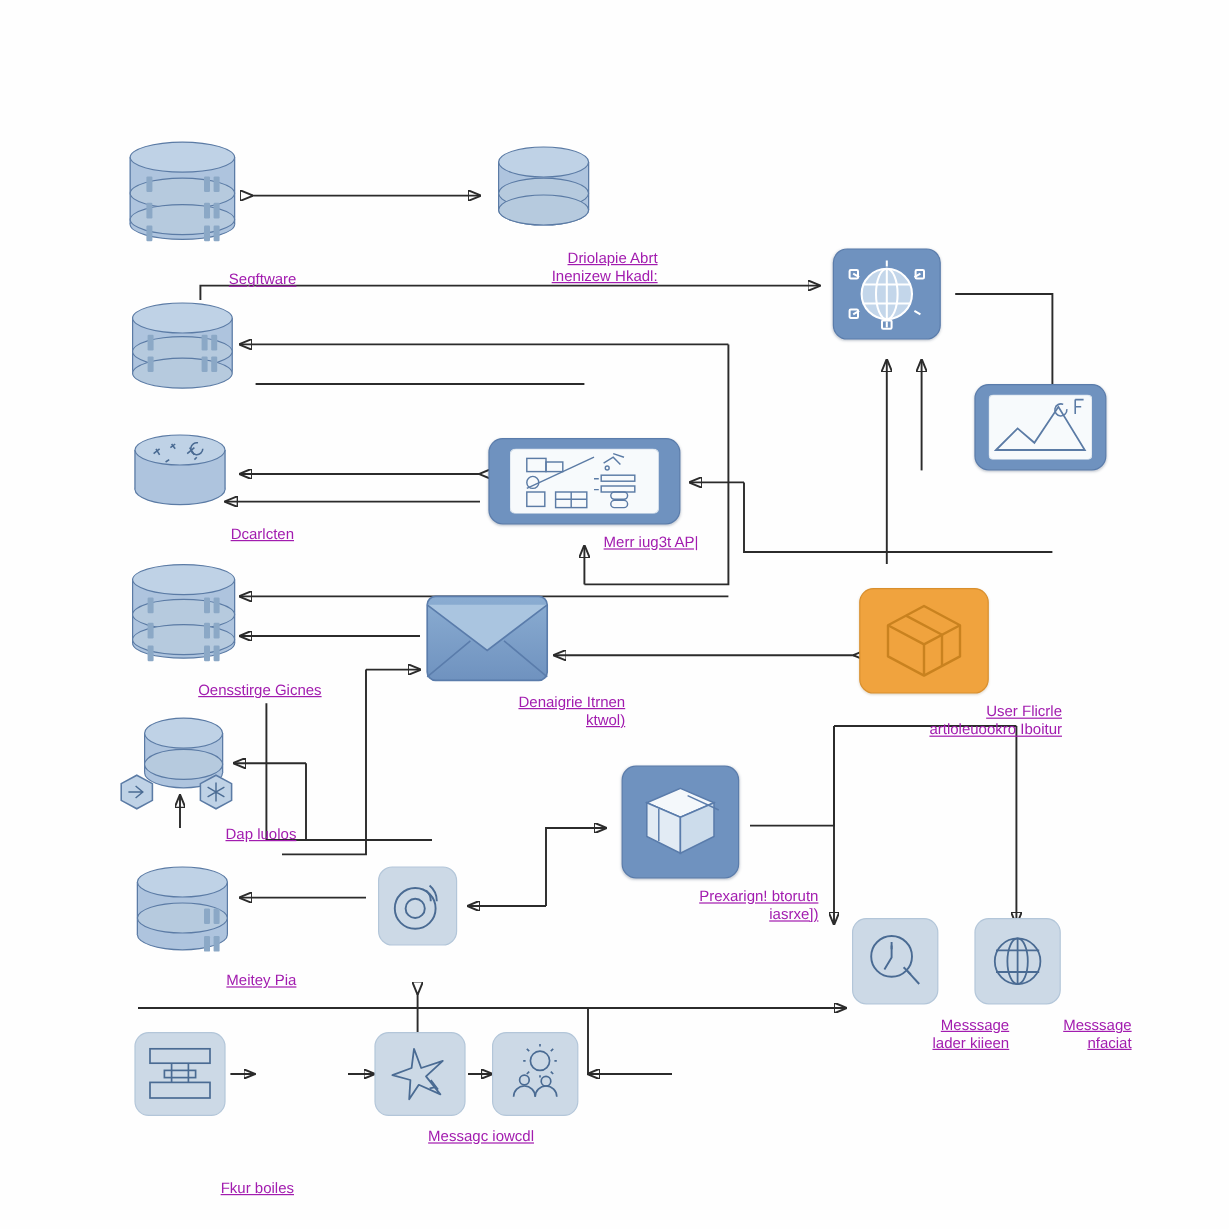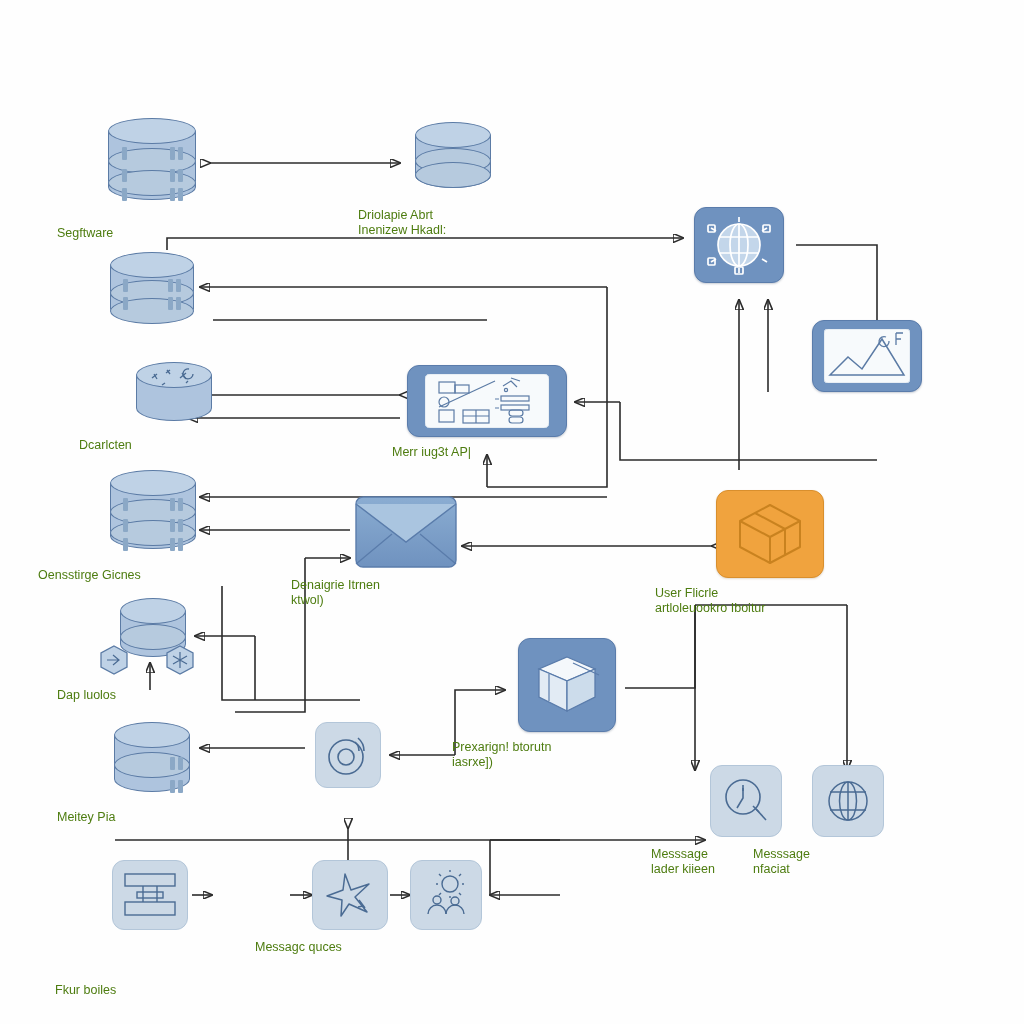--- a/index.html
+++ b/index.html
@@ -42,26 +42,27 @@
     justify-content:flex-start;
     padding:0 12px;
     gap:12px;
   }
 
   
   .cap{
     position:absolute;
     left:50%;
     transform:translateX(-50%);
-    text-align:left;
-    color:#4d7c0f;
+    text-align:right;
+    color:#a21caf;
     font-size:12.5px;
     line-height:15px;
     white-space:pre-line;
     width:190px;
+    text-decoration:underline;
   }
   .cap.wide{width:230px;}
 
   
   .cyl{position:relative;}
   .cyl .body{
     position:absolute;left:0;right:0;
     background:#aec4de;
     border-left:1.5px solid #5b7ba5;
     border-right:1.5px solid #5b7ba5;
@@ -219,21 +220,21 @@
       <div class="top"></div>
       <div class="tick" style="left:13px;top:27px;"></div>
         <div class="tick" style="left:58px;top:27px;"></div>
         <div class="tick" style="left:66px;top:27px;"></div>
       <div class="tick" style="left:13px;top:45px;"></div>
         <div class="tick" style="left:58px;top:45px;"></div>
         <div class="tick" style="left:66px;top:45px;"></div>
     </div>
   </div>
 
-  <div class="node" style="left:112px;top:362px;margin-left:24px;">
+  <div class="node" style="left:112px;top:362px;">
     <div class="cyl shape" style="width:76px;height:62px;">
       <div class="bot" style="top:33px;"></div>
       <div class="body" style="top:13px;height:33px;"></div>
       <div class="top"></div>
       <svg width="76" height="30" style="position:absolute;left:0;top:2px;">
         <g stroke="#4a6b93" stroke-width="1.3" fill="none">
           <path d="M16,14 l5,-4 M18,10 l3,5"></path>
           <path d="M30,9 l4,-3 M31,6 l3,4"></path>
           <path d="M44,14 l6,-5 M46,9 l4,6"></path>
           <path d="M57,10 a5,5 0 1,1 -4,-5"></path>
@@ -465,21 +466,21 @@
 
   <div class="node" style="left:312px;top:860px;">
     <div class="tile light shape" style="width:76px;height:70px;">
       <svg width="54" height="50" viewBox="0 0 54 50">
         <g stroke="#4a6b93" stroke-width="1.5" fill="none" stroke-linejoin="round">
           <path d="M22,4 L28,20 L46,14 L32,27 L44,42 L26,34 L18,46 L19,30 L4,26 L20,20 Z"></path>
           <path d="M36,30 l6,8 M40,36 l-5,1"></path>
         </g>
       </svg>
     </div>
-    <div class="cap" style="top:80px;">Messagc quces</div>
+    <div class="cap" style="top:80px;">Messagc iowcdl</div>
   </div>
 
   <div class="node" style="left:410px;top:860px;">
     <div class="tile light shape" style="width:72px;height:70px;">
       <svg width="52" height="50" viewBox="0 0 52 50">
         <g stroke="#4a6b93" stroke-width="1.4" fill="none">
           <circle cx="30" cy="14" r="8"></circle>
           <path d="M30,2 v-2 M30,26 v2 M18,14 h-2 M42,14 h2 M21,6 l-2,-2 M39,6 l2,-2 M21,23 l-2,2 M39,23 l2,2"></path>
           <path d="M8,44 a9,9 0 0,1 18,0"></path>
           <path d="M26,44 a9,9 0 0,1 18,0"></path>

